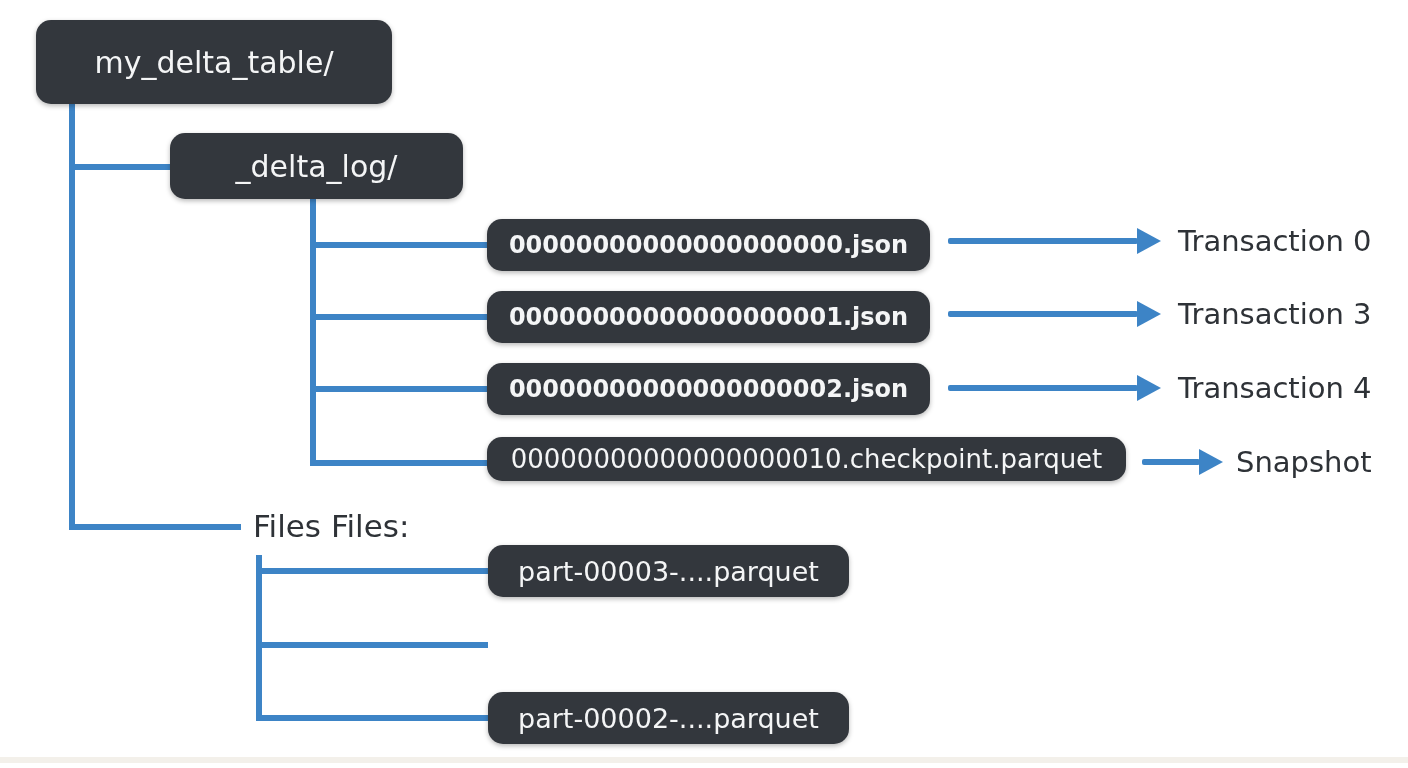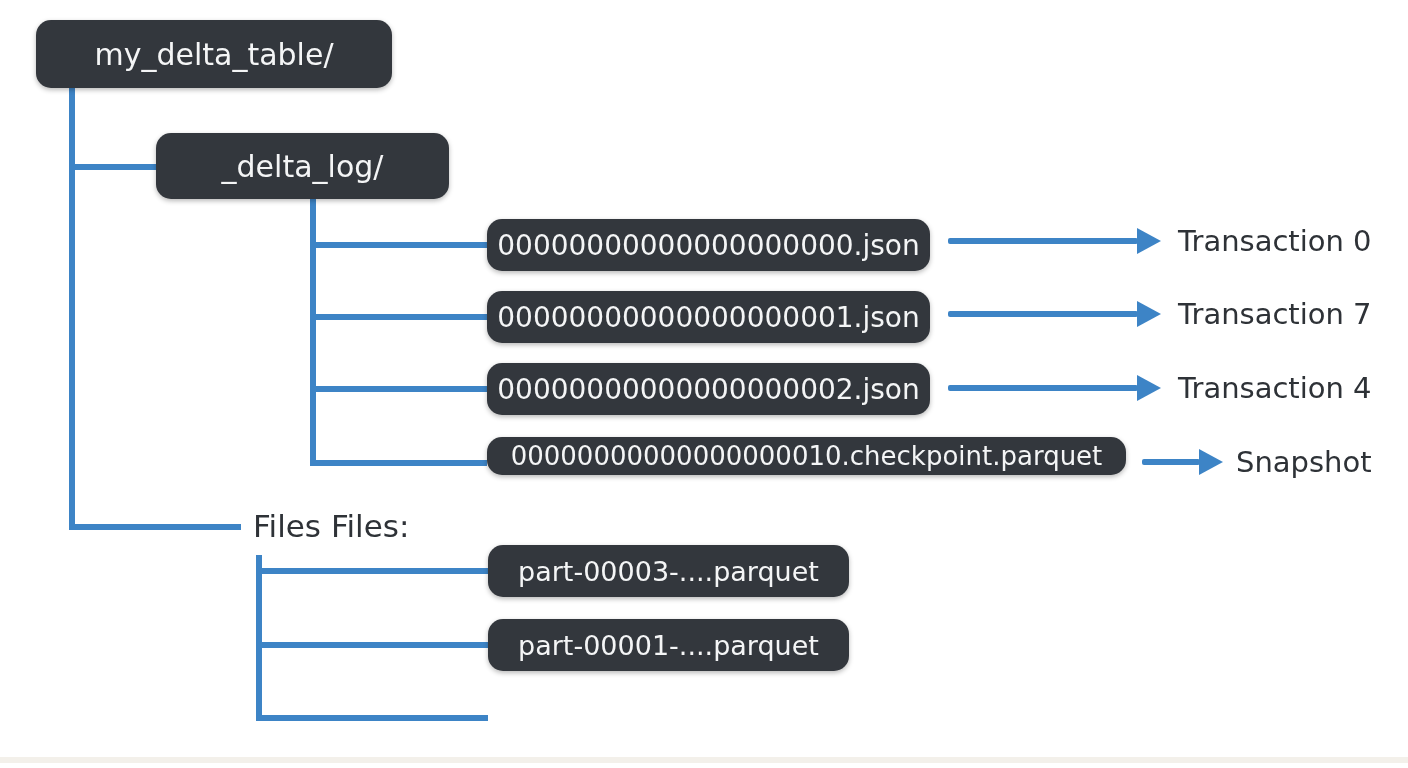--- a/index.html
+++ b/index.html
@@ -17,21 +17,21 @@
     background: #33373d;
     color: #f4f5f6;
     border-radius: 15px;
     display: flex;
     align-items: center;
     justify-content: center;
     white-space: nowrap;
     box-shadow: 0 2px 5px rgba(0,0,0,0.28);
   }
   .node.folder { font-size: 30px; }
-  .node.json   { font-size: 28px; }
+  .node.json   { font-size: 24px; font-weight: bold; }
   .node.chk    { font-size: 26px; }
   .node.part   { font-size: 27px; }
 
   
   .line {
     position: absolute;
     background: #3d84c6;
   }
 
   
@@ -83,72 +83,72 @@
   <div class="line" style="left:310px; top:314px; width:177px; height:6px;"></div>
   <div class="line" style="left:310px; top:386px; width:177px; height:6px;"></div>
   <div class="line" style="left:310px; top:460px; width:177px; height:6px;"></div>
 
   <div class="line" style="left:256px; top:555px; width:6px; height:166px;"></div>
 
   <div class="line" style="left:256px; top:568px; width:232px; height:6px;"></div>
   <div class="line" style="left:256px; top:642px; width:232px; height:6px;"></div>
   <div class="line" style="left:256px; top:715px; width:232px; height:6px;"></div>
 
-  <div class="node folder" style="left:36px; top:20px; width:356px; height:68px;">
+  <div class="node folder" style="left:36px; top:20px; width:356px; height:84px;">
     <span>my_delta_table/</span>
   </div>
 
-  <div class="node folder" style="left:156px; top:133px; width:293px; height:66px;">
+  <div class="node folder" style="left:170px; top:133px; width:293px; height:66px;">
     <span>_delta_log/</span>
   </div>
 
   <div class="node json" style="left:487px; top:219px; width:443px; height:52px;">
     <span>00000000000000000000.json</span>
   </div>
   <div class="node json" style="left:487px; top:291px; width:443px; height:52px;">
     <span>00000000000000000001.json</span>
   </div>
   <div class="node json" style="left:487px; top:363px; width:443px; height:52px;text-align:center;">
     <span>00000000000000000002.json</span>
   </div>
-  <div class="node chk" style="left:487px; top:437px; width:639px; height:38px;">
+  <div class="node chk" style="left:487px; top:437px; width:639px; height:44px;">
     <span>00000000000000000010.checkpoint.parquet</span>
   </div>
 
   <div class="arrow-shaft" style="left:948px; top:238px; width:190px;"></div>
   <div class="arrow-head" style="left:1137px; top:228px;"></div>
 
   <div class="arrow-shaft" style="left:948px; top:311px; width:190px;"></div>
   <div class="arrow-head" style="left:1137px; top:301px;"></div>
 
   <div class="arrow-shaft" style="left:948px; top:385px; width:190px;"></div>
   <div class="arrow-head" style="left:1137px; top:375px;"></div>
 
   <div class="arrow-shaft" style="left:1142px; top:459px; width:58px;"></div>
   <div class="arrow-head" style="left:1199px; top:449px;"></div>
 
   <div class="label" style="left:1178px; top:241px; height:0;">
     <span>Transaction 0</span>
   </div>
   <div class="label" style="left:1178px; top:314px; height:0;">
-    <span>Transaction 7</span>
+    <span>Transaction 3</span>
   </div>
   <div class="label" style="left:1178px; top:388px; height:0;">
     <span>Transaction 4</span>
   </div>
   <div class="label" style="left:1236px; top:462px; height:0;">
     <span>Snapshot</span>
   </div>
 
   <div class="label big" style="left:253px; top:526px; height:0;">
     <span>Files Files:</span>
   </div>
 
   <div class="node part" style="left:488px; top:545px; width:361px; height:52px;">
     <span>part-00003-....parquet</span>
   </div>
-  <div class="node part" style="left:488px; top:619px; width:361px; height:52px;">
-    <span>part-00001-....parquet</span>
+  <div class="node part" style="left:488px; top:692px; width:361px; height:52px;">
+    <span>part-00002-....parquet</span>
   </div>
 
   <div class="bottom-edge"></div>
 
 </div>
 
 </body></html>

